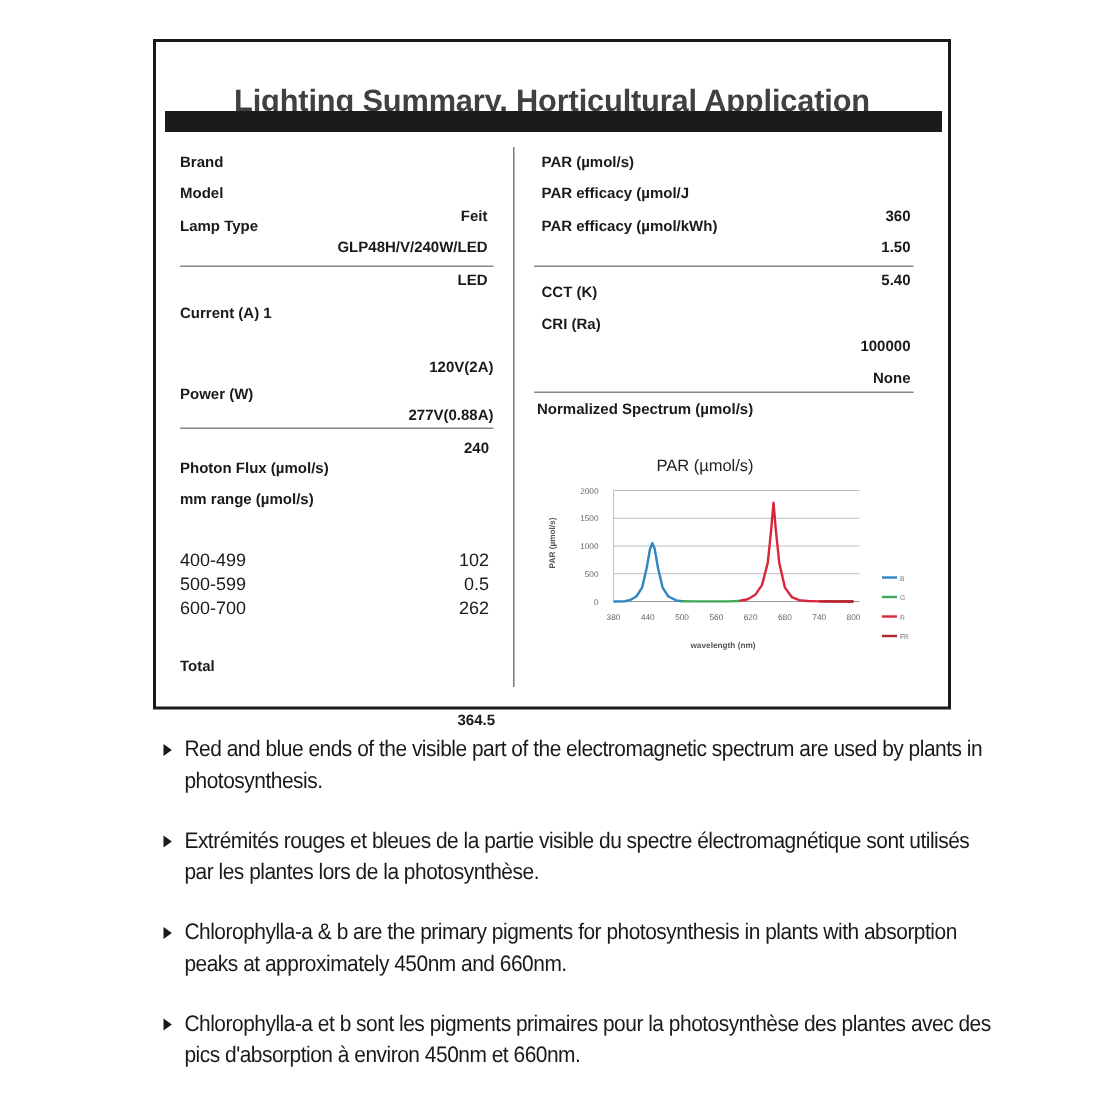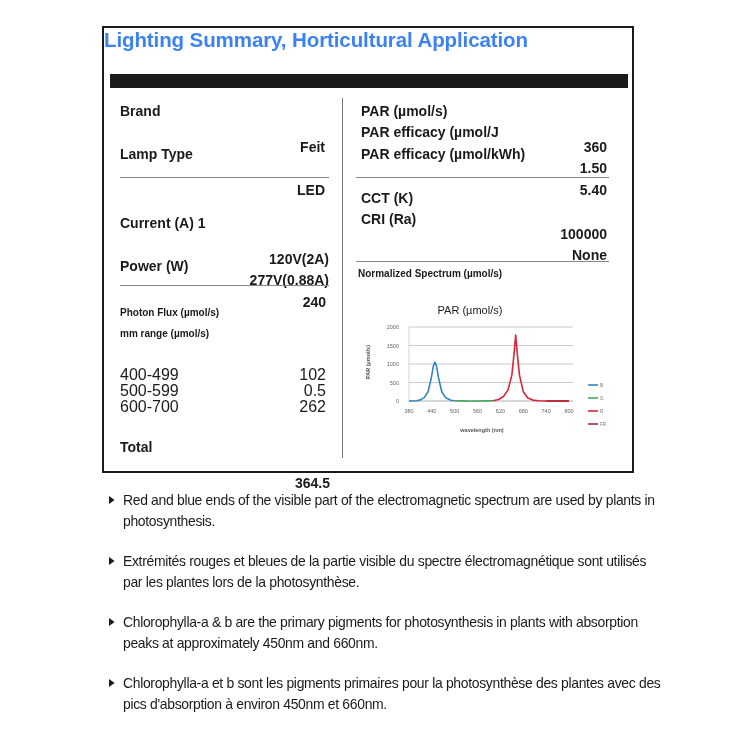--- a/index.html
+++ b/index.html
@@ -1,51 +1,55 @@
 <!DOCTYPE html>
 <html><head>
 <meta charset="utf-8">
 <style>
   html, body { margin: 0; padding: 0; background: #ffffff; }
   body { width: 736px; height: 736px; position: relative; overflow: hidden; font-family: "Liberation Sans", sans-serif; color: #1a1a1a; }
   .box { position: absolute; left: 102px; top: 26px; width: 528px; height: 443px; border: 2px solid #1a1a1a; }
-  .title { position: absolute; left: 0; right: 0; top: 0; font-size: 20.5px; font-weight: bold; color: #3b82f6; letter-spacing: -0.1px; }
+  .title { position: absolute; left: 0; right: 0; top: 28px; text-align: center; font-size: 20.5px; font-weight: bold; color: #404040; letter-spacing: -0.1px; }
   .bar { position: absolute; left: 6px; right: 4px; top: 46px; height: 14px; background: #1c1a1b; }
   .vdiv { position: absolute; left: 238px; top: 70px; width: 1px; height: 360px; background: #777; }
   .hdiv { position: absolute; height: 1px; background: #888; }
-  .row { position: absolute; font-size: 14px; font-weight: bold; display: flex; justify-content: space-between; white-space: nowrap; }
+  .row { position: absolute; font-size: 10px; font-weight: bold; display: flex; justify-content: space-between; white-space: nowrap; }
   .row .v { text-align: right; margin-top: 36px; }
   .lrow { left: 16px; width: 205px; }
   .rrow { left: 257px; width: 246px; }
-  .plain { position: absolute; font-size: 16px; font-weight: normal; left: 16px; width: 206px; display: flex; justify-content: space-between; }
+  .plain { position: absolute; font-size: 12px; font-weight: normal; left: 16px; width: 206px; display: flex; justify-content: space-between; }
   .hdr { position: absolute; font-size: 10px; font-weight: bold; white-space: nowrap; }
   .chart { position: absolute; left: 248px; top: 270px; width: 280px; height: 140px; }
   .bullets { position: absolute; left: 109px; top: 490px; width: 540px; }
   .bullet { position: relative; padding-left: 15px; font-family: "Liberation Sans", sans-serif; font-size: 15px; line-height: 20.5px; color: #1a1a1a; margin-bottom: 20px; letter-spacing: -0.35px; transform: scaleX(0.93); transform-origin: left; width: 580px; }
   .bullet .arrow { position: absolute; left: 0; top: 6px; width: 0; height: 0; border-top: 4.5px solid transparent; border-bottom: 4.5px solid transparent; border-left: 6px solid #1a1a1a; }
 </style>
 </head>
 <body>
 
 <div class="box">
   <div class="title">Lighting Summary, Horticultural Application</div>
   <div class="bar"></div>
   <div class="vdiv"></div>
 
   <div class="row lrow" style="top:75px">
     <span>Brand</span>
     <span class="v">Feit</span>
   </div>
+  <div class="row lrow" style="top:96px">
+    <span>Model</span>
+    <span class="v">GLP48H/V/240W/LED</span>
+  </div>
   <div class="row lrow" style="top:118px">
     <span>Lamp Type</span>
     <span class="v">LED</span>
   </div>
   <div class="hdiv" style="left:16px; width:209px; top:149px"></div>
 
-  <div class="row lrow" style="top:187px; width:209px">
+  <div class="row lrow" style="top:176px; width:209px">
     <span>Current (A) 1</span>
     <span class="v">120V(2A)</span>
   </div>
   <div class="row lrow" style="top:208px; width:209px">
     <span></span>
     <span class="v">277V(0.88A)</span>
   </div>
   <div class="row lrow" style="top:230px; width:206px">
     <span>Power (W)</span>
     <span class="v">240</span>

